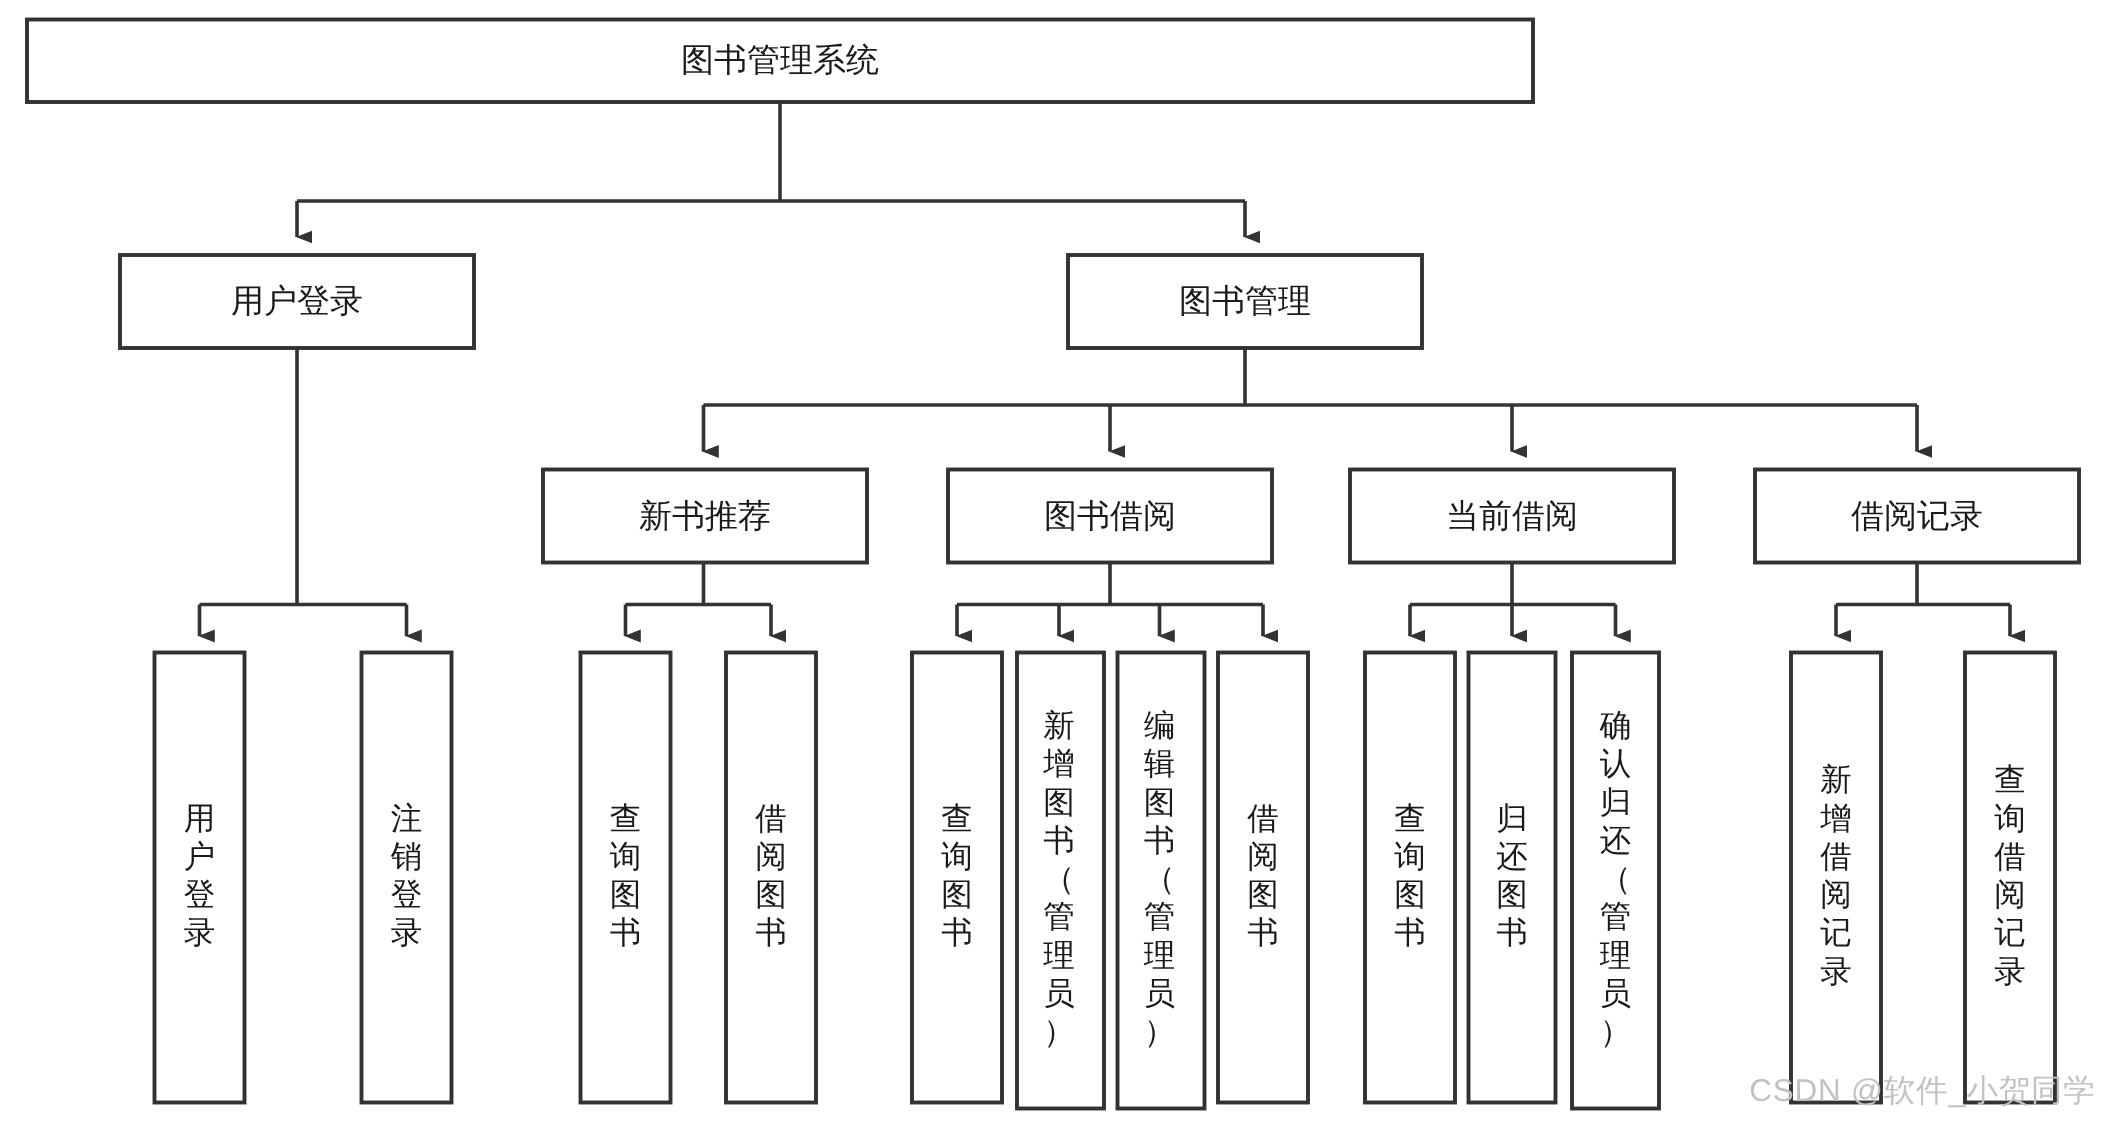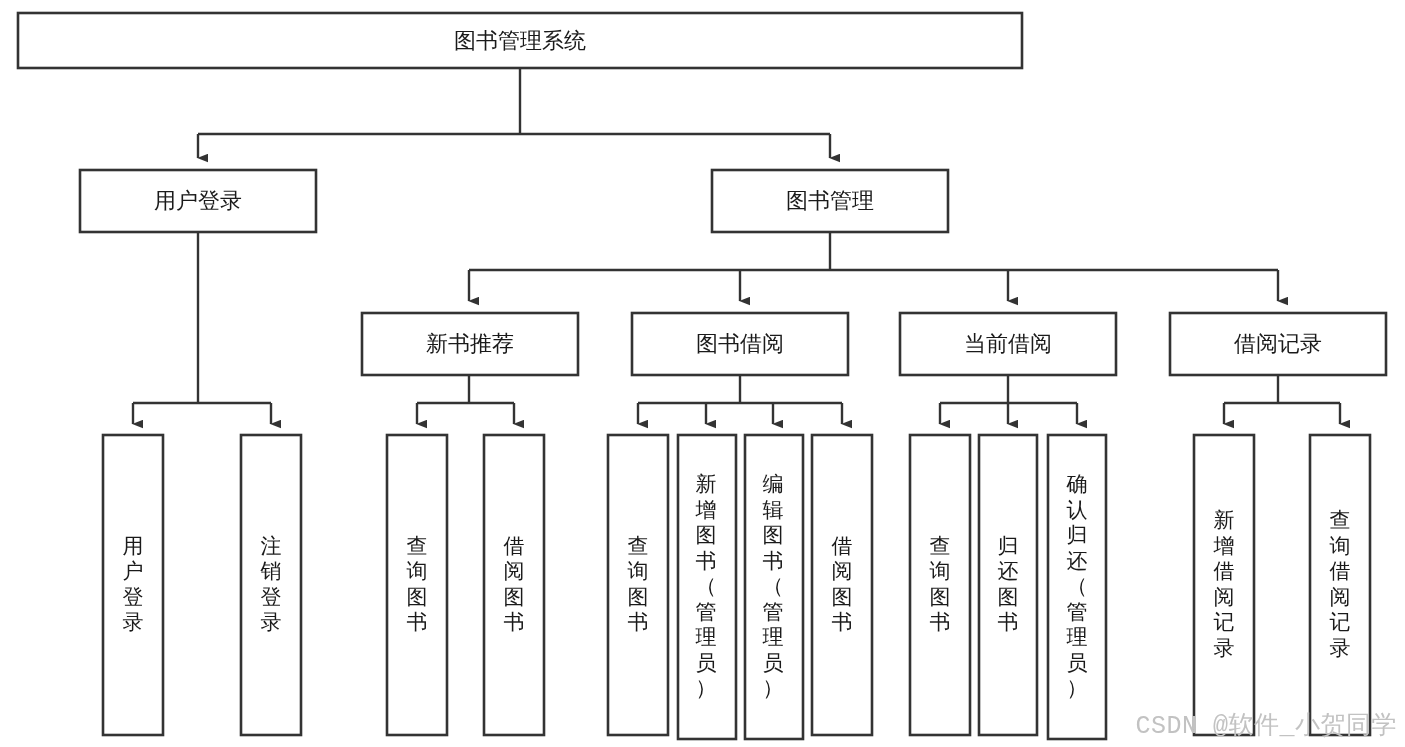--- a/index.html
+++ b/index.html
@@ -52,22 +52,22 @@
     fill: none;
   }
   .link-arrow {
     fill: #333333;
     stroke: none;
   }
   .watermark {
     position: absolute;
     right: 8px;
     bottom: 6px;
-    font-family: Liberation Mono, monospace;
-    font-size: 25px;
+    font-family: Liberation Sans, sans-serif;
+    font-size: 21px;
     color: #c2c2c2;
     white-space: nowrap;
     letter-spacing: 0.5px;
     user-select: none;
   }
 </style>
 </head>
 <body>
 
 <div id="diagram-root">

